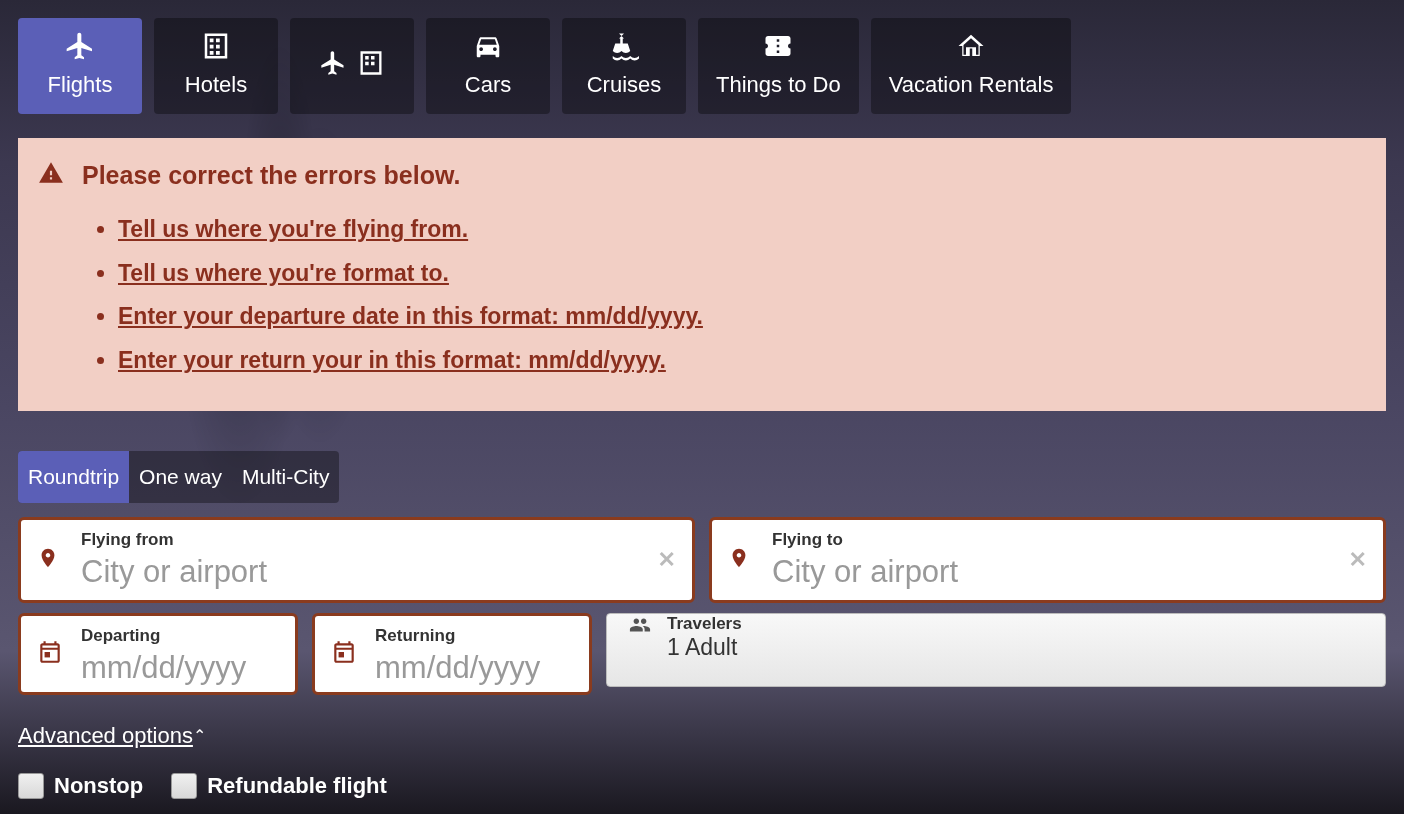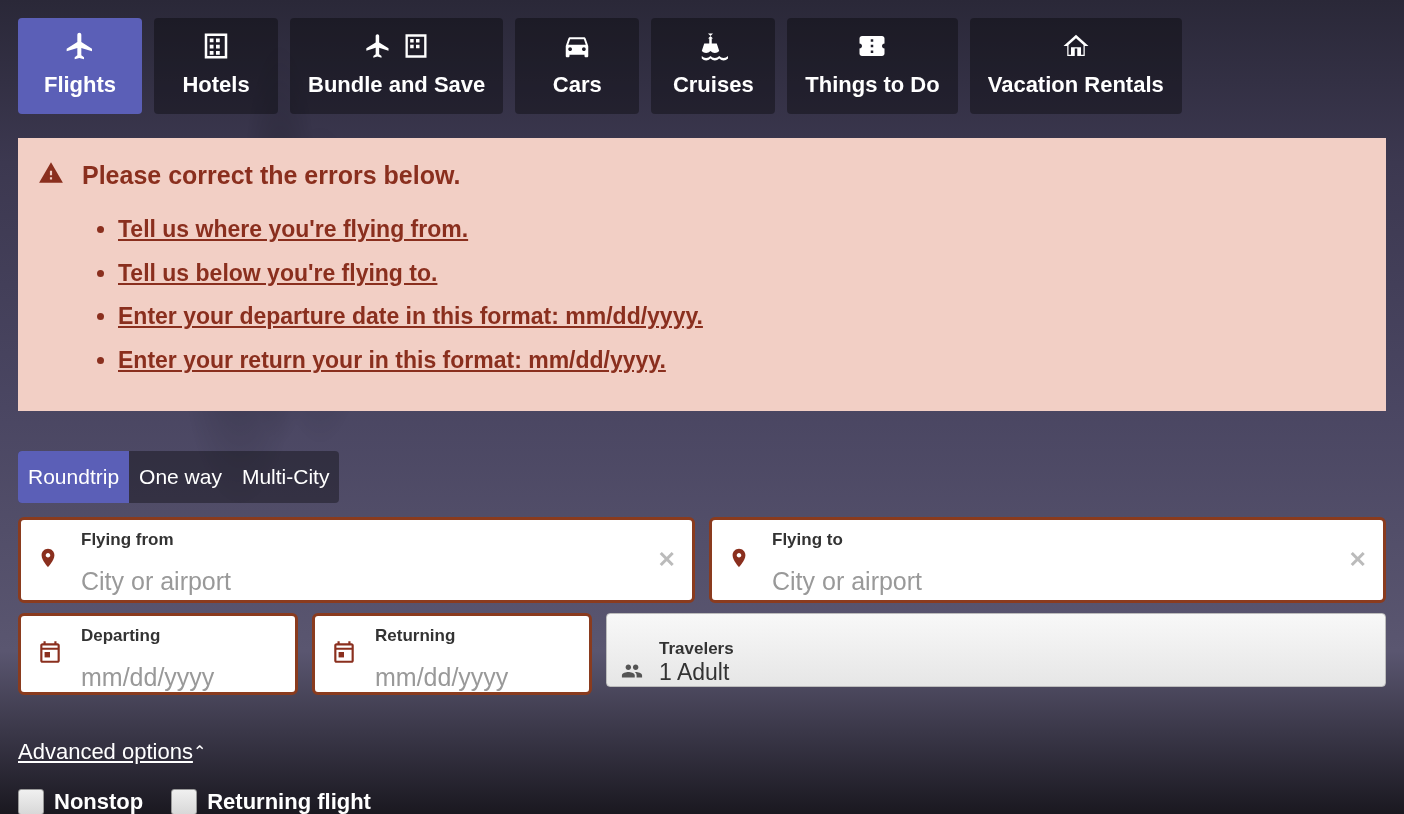--- a/index.html
+++ b/index.html
@@ -33,21 +33,21 @@
     display: flex;
     flex-direction: column;
     align-items: center;
     justify-content: center;
     color: #fff;
     cursor: pointer;
     user-select: none;
   }
   .tab.active { background: #5b5fb7; }
   .tab .icon-row { display: flex; gap: 10px; align-items: center; height: 32px; }
-  .tab .label { font-weight: 700; font-size: 22px; margin-top: 8px; white-space: nowrap; }
+  .tab .label { font-weight: 400; font-size: 22px; margin-top: 8px; white-space: nowrap; }
   .tab svg { fill: #fff; }
   .error-box {
     margin-top: 24px;
     background: #f2cfc5;
     padding: 22px 30px 28px 20px;
   }
   .error-head {
     display: flex;
     align-items: center;
     gap: 18px;
@@ -103,23 +103,23 @@
   .field.loc { flex: 1; height: 86px; }
   .field.date { width: 280px; height: 82px; }
   .field .flabel {
     font-size: 17px;
     font-weight: 700;
     color: #333;
   }
   .field .finput {
     border: none;
     outline: none;
-    font-size: 25px;
+    font-size: 31px;
     width: 100%;
-    margin-top: 17px;
+    margin-top: 4px;
     color: #999;
     background: transparent;
   }
   .field .finput::placeholder { color: #999; }
   .field .left-ico {
     position: absolute;
     left: 16px;
     top: 50%;
     transform: translateY(-50%);
   }
@@ -134,36 +134,36 @@
     font-weight: 700;
     cursor: pointer;
   }
   .travelers {
     flex: 1;
     height: 74px;
     border: 1px solid #bcbcbc;
     border-radius: 4px;
     background: linear-gradient(#f8f8f8, #e6e6e6);
     display: flex;
-    align-items: flex-end;
-    padding: 0 12px;
+    align-items: flex-start;
+    padding: 0 20px;
     gap: 14px;
     cursor: pointer;
   }
   .travelers svg { fill: #555; }
   .travelers .tcol .tlabel { font-size: 17px; font-weight: 700; color: #333; }
   .travelers .tcol .tval { font-size: 23px; color: #333; margin-top: 0; }
   .fields-row2 {
     margin-top: 10px;
     display: flex;
     gap: 14px;
     align-items: stretch;
   }
   .adv-row {
-    margin-top: 44px;
+    margin-top: 28px;
     display: flex;
     align-items: center;
     gap: 0;
   }
   .adv-link {
     color: #fff;
     font-size: 22px;
     text-decoration: underline;
     cursor: pointer;
   }
@@ -223,21 +223,20 @@
           <svg width="28" height="28" viewBox="0 0 24 24">
               <path d="M21 16v-2l-8-5V3.5c0-.83-.67-1.5-1.5-1.5S10 2.67 10 3.5V9l-8 5v2l8-2.5V19l-2 1.5V22l3.5-1 3.5 1v-1.5L13 19v-5.5l8 2.5z"></path>
             </svg>
         </span>
         <span>
           <svg width="28" height="28" viewBox="0 0 24 24">
               <path d="M3 2h18v20H3V2zm2 2v16h14V4H5zm2 2h3v3H7V6zm5 0h3v3h-3V6zM7 11h3v3H7v-3zm5 0h3v3h-3v-3z"></path>
             </svg>
         </span>
       </div>
-      <div class="label">Bundle and Save</div>
     </div>
     <div class="tab">
       <div class="icon-row">
         <span>
           <svg width="30" height="30" viewBox="0 0 24 24">
               <path d="M18.92 6.01C18.72 5.42 18.16 5 17.5 5h-11c-.66 0-1.21.42-1.42 1.01L3 12v8c0 .55.45 1 1 1h1c.55 0 1-.45 1-1v-1h12v1c0 .55.45 1 1 1h1c.55 0 1-.45 1-1v-8l-2.08-5.99zM6.5 16c-.83 0-1.5-.67-1.5-1.5S5.67 13 6.5 13s1.5.67 1.5 1.5S7.33 16 6.5 16zm11 0c-.83 0-1.5-.67-1.5-1.5s.67-1.5 1.5-1.5 1.5.67 1.5 1.5-.67 1.5-1.5 1.5zM5 11l1.5-4.5h11L19 11H5z"></path>
             </svg>
         </span>
       </div>
       <div class="label">Cars</div>
@@ -278,21 +277,21 @@
     <div class="error-head">
       <span>
         <svg width="26" height="26" viewBox="0 0 24 24">
             <path d="M1 21h22L12 2 1 21zm12-3h-2v-2h2v2zm0-4h-2v-4h2v4z"></path>
           </svg>
       </span>
       <div class="error-title">Please correct the errors below.</div>
     </div>
     <ul class="error-list">
       <li><a>Tell us where you're flying from.</a></li>
-      <li><a>Tell us below you're flying to.</a></li>
+      <li><a>Tell us where you're format to.</a></li>
       <li><a>Enter your departure date in this format: mm/dd/yyyy.</a></li>
       <li><a>Enter your return your in this format: mm/dd/yyyy.</a></li>
     </ul>
   </div>
 
   <div class="trip-tabs">
     <div class="trip-tab active">Roundtrip</div>
     <div class="trip-tab">One way</div>
     <div class="trip-tab">Multi-City</div>
   </div>
@@ -359,17 +358,17 @@
     <span class="chev">⌃</span>
   </div>
 
   <div class="check-row">
     <label class="check-item">
       <span class="chkbox"></span>
       <span>Nonstop</span>
     </label>
     <label class="check-item">
       <span class="chkbox"></span>
-      <span>Returning flight</span>
+      <span>Refundable flight</span>
     </label>
   </div>
 
 </div>
 
 </body></html>

